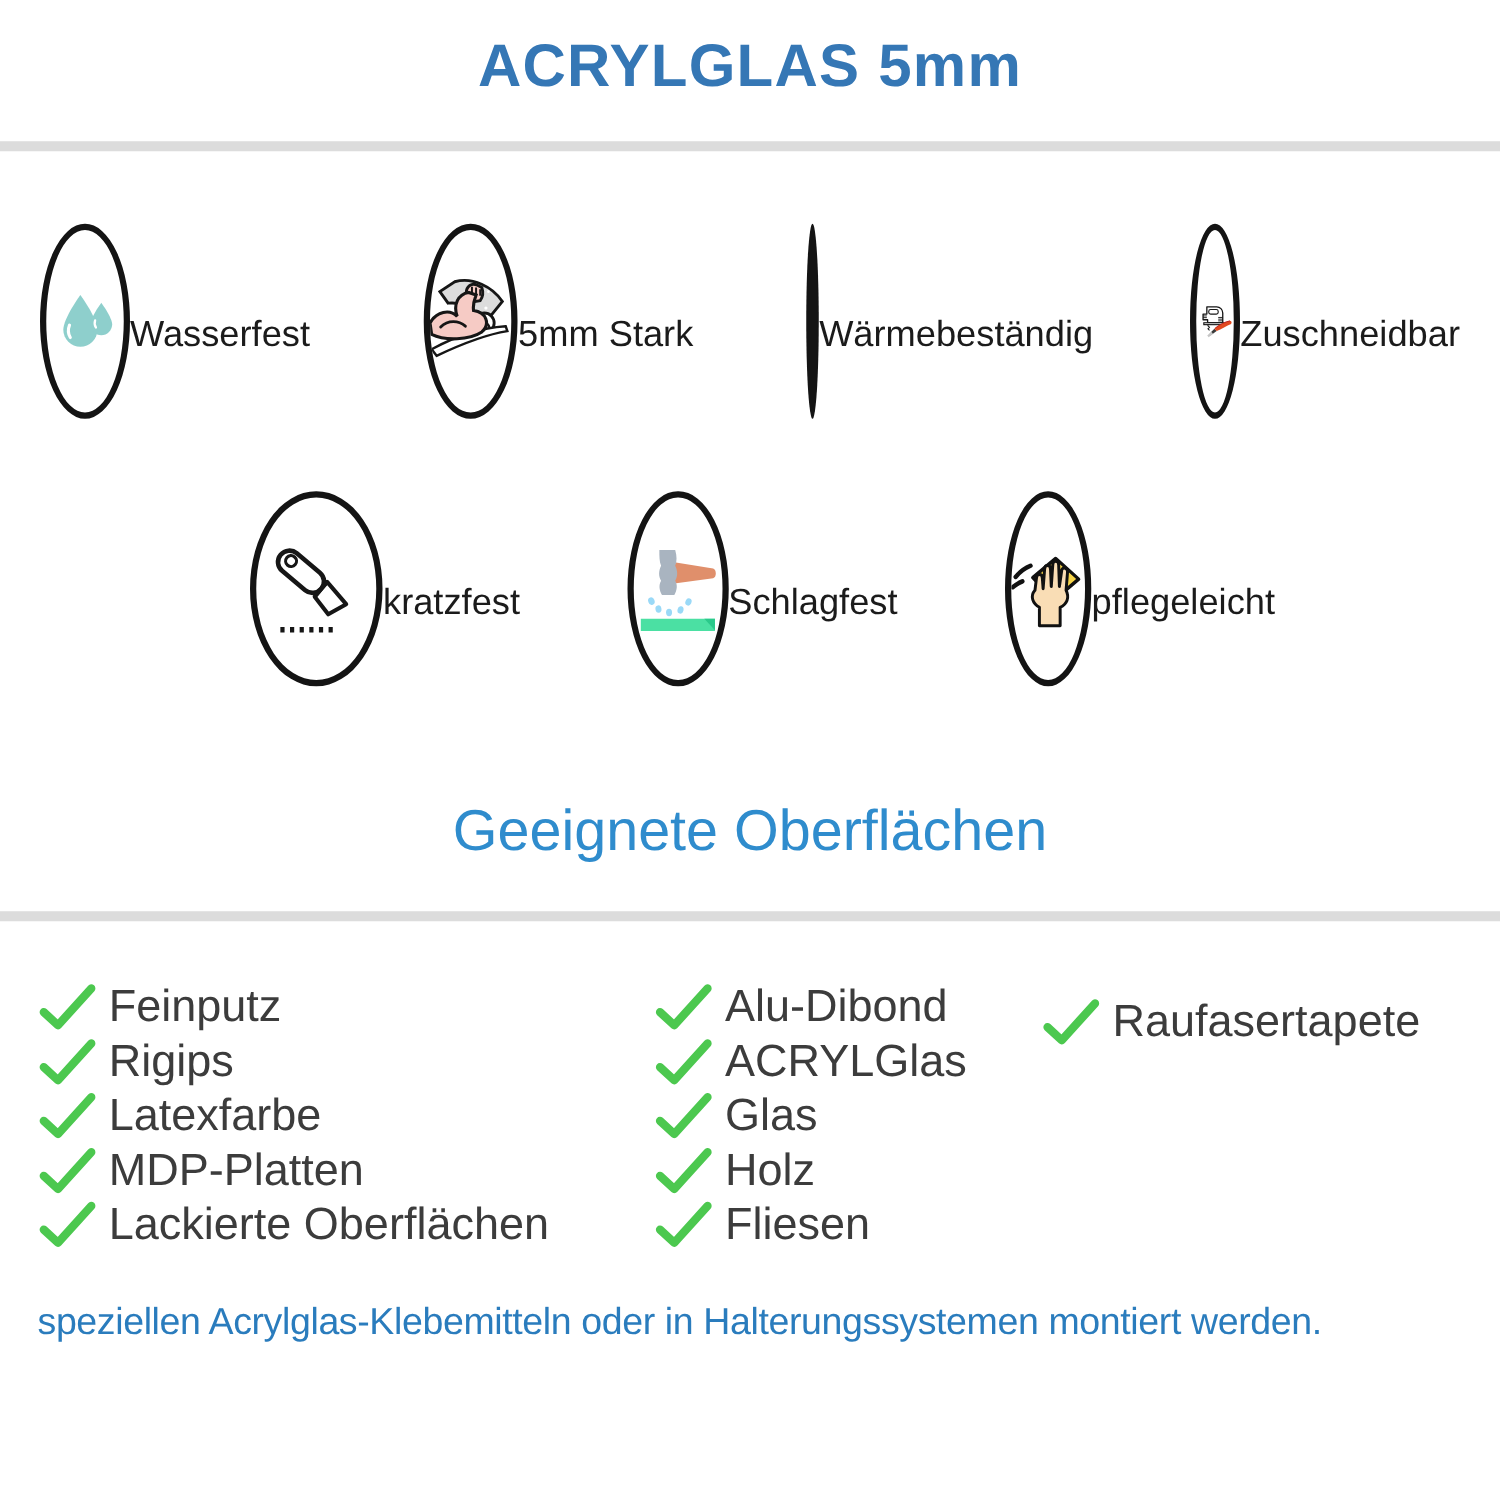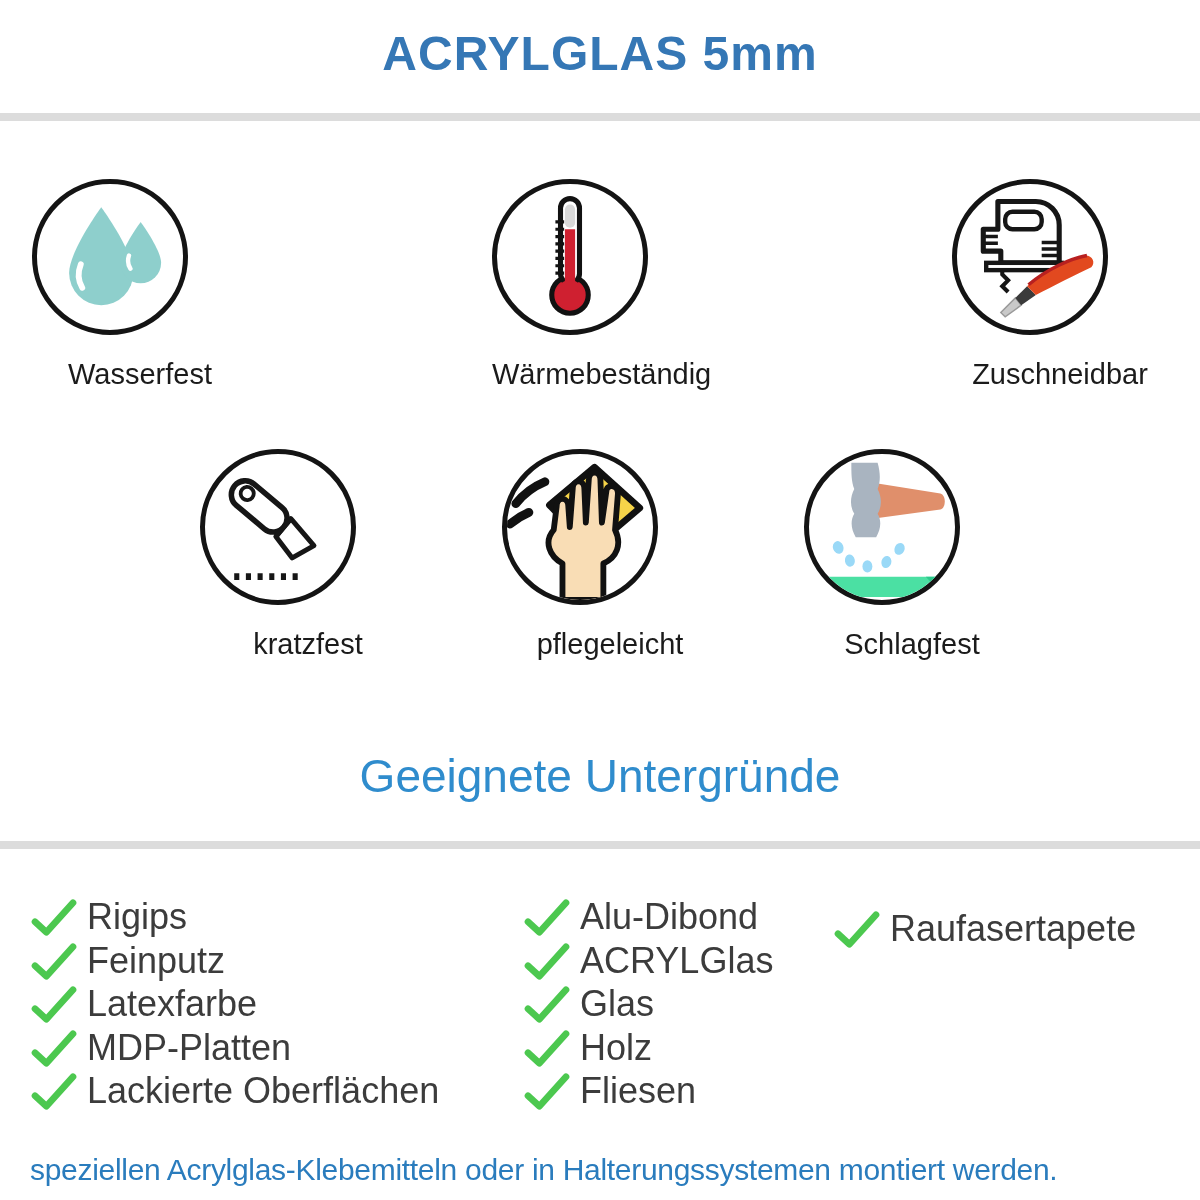--- a/index.html
+++ b/index.html
@@ -7,21 +7,21 @@
         font-family:"Liberation Sans","DejaVu Sans",sans-serif;}
   .main-title{margin-top:0;padding-top:26px;text-align:center;font-size:48px;font-weight:bold;
         letter-spacing:1px;color:var(--title-blue,#3577b5);}
   .divider{width:1200px;height:8px;background:var(--divider-gray,#dcdcdc);}
   .divider.d1{margin-top:24px;}
   .divider.d2{margin-top:18px;}
 
   .feature-row{display:flex;box-sizing:border-box;}
   .feature-row.row1{justify-content:space-between;padding:0 32px;margin-top:58px;}
   .feature-row.row2{justify-content:center;gap:86px;margin-top:58px;transform:translateX(10px);}
-  .feature{width:216px;display:flex;flex-direction:column;}
+  .feature{width:216px;display:flex;flex-direction:row;align-items:center;}
   .icon-circle{width:156px;height:156px;box-sizing:border-box;border:5px solid #141414;
         border-radius:50%;overflow:hidden;background:#fff;display:flex;align-items:center;justify-content:center;}
   .icon-circle svg{width:146px;height:146px;display:block;}
   .feature-label{margin-top:23px;font-size:29px;color:#1b1b1b;text-align:center;white-space:nowrap;}
 
   .section-heading{margin-top:88px;text-align:center;font-size:46px;font-weight:normal;
         color:var(--heading-blue,#2f8ccd);}
 
   .substrates{position:relative;margin-top:46px;height:220px;}
   .subs-col{position:absolute;top:0;}
@@ -47,20 +47,38 @@
       <div class="feature">
         <div class="icon-circle">
           <svg viewBox="0 0 100 100">
    <path d="M44 16 C44 16 22 46 22 61 A22 22 0 0 0 66 61 C66 46 44 16 44 16 Z" fill="#8ecfcc"></path>
    <path d="M71 26 C71 26 57 45 57 54 A14 14 0 0 0 85 54 C85 45 71 26 71 26 Z" fill="#8ecfcc"></path>
    <path d="M30 55 C28 60 28 66 31 71" stroke="#fff" stroke-width="4" fill="none" stroke-linecap="round"></path>
    <path d="M63 49 C62 52 62 55 64 58" stroke="#fff" stroke-width="3" fill="none" stroke-linecap="round"></path>
           </svg>
         </div>
         <div class="feature-label">Wasserfest</div>
+      </div>
+      <div class="feature">
+        <div class="icon-circle">
+          <svg viewBox="0 0 100 100">
+   <path d="M30 2 C52 -4 76 8 88 26 L62 58 C58 38 44 26 22 28 L12 14 Z" fill="#dcdcdc" stroke="#161616" stroke-width="3.5"></path>
+   <circle cx="58" cy="22" r="2" fill="#fff"></circle>
+            <circle cx="68" cy="34" r="2" fill="#fff"></circle>
+            <circle cx="71" cy="14" r="1.6" fill="#fff"></circle>
+   <circle cx="66" cy="52" r="12" fill="#fff" stroke="#161616" stroke-width="3.5"></circle>
+   <path d="M66 52 a6 6 0 1 1 -6 6" stroke="#161616" stroke-width="3" fill="none"></path>
+   <path d="M2 84 C36 66 62 58 92 56 L94 62 C68 66 42 76 8 92 Z" fill="#fff" stroke="#161616" stroke-width="3"></path>
+   <path d="M44 16 C44 7 51 3 57 6 L63 9 C65 15 64 21 61 25 L48 27 Z" fill="#f6cbc5" stroke="#161616" stroke-width="3.5"></path>
+   <path d="M51 8 L51 17 M56 9 L56 18 M61 11 L61 19" stroke="#161616" stroke-width="2.4" fill="none"></path>
+   <path d="M0 52 C8 38 24 35 33 44 C28 30 34 17 47 15 L56 18 C53 26 52 31 53 37 C68 39 74 53 63 63 C48 73 18 74 2 66 Z" fill="#f6cbc5" stroke="#161616" stroke-width="3.8"></path>
+   <path d="M13 57 C22 48 35 49 43 56" stroke="#161616" stroke-width="3.5" fill="none" stroke-linecap="round"></path>
+          </svg>
+        </div>
+        <div class="feature-label">5mm Stark</div>
       </div>
       <div class="feature">
         <div class="icon-circle">
           <svg viewBox="0 0 100 100">
    <circle cx="50" cy="76" r="12.5" fill="#cf2030" stroke="#111" stroke-width="3.5"></circle>
    <rect x="43.5" y="10" width="13" height="58" rx="6.5" fill="#fff" stroke="#111" stroke-width="3.5"></rect>
    <rect x="46.5" y="14" width="7" height="16" rx="3.5" fill="#d8d8d8"></rect>
    <rect x="46.5" y="31" width="7" height="36" fill="#cf2030"></rect>
    <circle cx="50" cy="76" r="10" fill="#cf2030"></circle>
    <g stroke="#111" stroke-width="2.2">
@@ -95,68 +113,68 @@
    <g transform="rotate(40 46 44)">
      <rect x="12" y="34" width="44" height="19" rx="9.5" fill="#fff" stroke="#161616" stroke-width="3.8"></rect>
      <circle cx="22" cy="42" r="4.5" fill="#fff" stroke="#161616" stroke-width="2.6"></circle>
      <path d="M56 36 L80 40 L74 56 L56 52 Z" fill="#fff" stroke="#161616" stroke-width="3.4" stroke-linejoin="round"></path>
      <path d="M56 36 L56 52" stroke="#161616" stroke-width="3.4"></path>
    </g>
    <path d="M20 84 H66" stroke="#161616" stroke-width="4.5" stroke-dasharray="3.5 4.5"></path>
           </svg>
         </div>
         <div class="feature-label">kratzfest</div>
-      </div>
-      <div class="feature">
-        <div class="icon-circle">
-          <svg viewBox="0 0 100 100">
-   <path d="M6 34 Q14 24 26 19" stroke="#111" stroke-width="6" fill="none" stroke-linecap="round"></path>
-   <path d="M2 48 Q8 43 15 40" stroke="#111" stroke-width="6" fill="none" stroke-linecap="round"></path>
-   <path d="M29 35 L60 9 L91 37 L58 65 Z" fill="#f6d449" stroke="#111" stroke-width="4.5" stroke-linejoin="round"></path>
-   <path d="M38 100 L38 75 C29 70 25 60 32 52 L34 36 C34 29 42 29 42 36 L43 50 L45 24 C45 17 53 17 53 24 L54 47 L56 18 C56 11 64 11 64 18 L65 47 L68 26 C68 20 76 21 76 27 L74 52 C79 62 75 71 66 75 L66 100 Z" fill="#f9ddb5" stroke="#111" stroke-width="4" stroke-linejoin="round"></path>
-          </svg>
-        </div>
-        <div class="feature-label">pflegeleicht</div>
       </div>
       <div class="feature">
         <div class="icon-circle">
           <svg viewBox="0 0 100 100">
    <path d="M46 20 L90 27 C94 28 94 37 90 38 L46 44 Z" fill="#e08f6b"></path>
    <path d="M29 6 L47 6 C49 13 49 19 47 24 C50 30 50 36 47 41 C50 46 49 52 46 57 L32 57 C29 52 28 46 31 41 C28 36 28 30 31 24 C29 19 29 13 29 6 Z" fill="#a9b4c0"></path>
    <g fill="#9ad9f7">
      <ellipse cx="20" cy="64" rx="3.6" ry="4.4" transform="rotate(-20 20 64)"></ellipse>
      <ellipse cx="28" cy="73" rx="3.4" ry="4.2" transform="rotate(-10 28 73)"></ellipse>
      <ellipse cx="40" cy="77" rx="3.4" ry="4.2"></ellipse>
      <ellipse cx="53" cy="74" rx="3.4" ry="4.2" transform="rotate(14 53 74)"></ellipse>
      <ellipse cx="62" cy="65" rx="3.4" ry="4.2" transform="rotate(24 62 65)"></ellipse>
    </g>
    <path d="M8 84 L92 84 L92 98 L8 98 Z" fill="#4be0a3"></path>
    <path d="M80 84 L92 84 L92 97 Z" fill="#2bc98b"></path>
           </svg>
         </div>
         <div class="feature-label">Schlagfest</div>
       </div>
+      <div class="feature">
+        <div class="icon-circle">
+          <svg viewBox="0 0 100 100">
+   <path d="M6 34 Q14 24 26 19" stroke="#111" stroke-width="6" fill="none" stroke-linecap="round"></path>
+   <path d="M2 48 Q8 43 15 40" stroke="#111" stroke-width="6" fill="none" stroke-linecap="round"></path>
+   <path d="M29 35 L60 9 L91 37 L58 65 Z" fill="#f6d449" stroke="#111" stroke-width="4.5" stroke-linejoin="round"></path>
+   <path d="M38 100 L38 75 C29 70 25 60 32 52 L34 36 C34 29 42 29 42 36 L43 50 L45 24 C45 17 53 17 53 24 L54 47 L56 18 C56 11 64 11 64 18 L65 47 L68 26 C68 20 76 21 76 27 L74 52 C79 62 75 71 66 75 L66 100 Z" fill="#f9ddb5" stroke="#111" stroke-width="4" stroke-linejoin="round"></path>
+          </svg>
+        </div>
+        <div class="feature-label">pflegeleicht</div>
+      </div>
     </div>
 
-  <h2 class="section-heading">Geeignete Untergründe</h2>
+  <h2 class="section-heading">Geeignete Oberflächen</h2>
   <div class="divider d2"></div>
 
   <div class="substrates">
       <div class="subs-col c0">
         <div class="subs-row">
           <span class="check-wrap"><svg viewBox="0 0 50 40" width="48" height="38">
    <path d="M5 25 L17 36 L45 5" stroke="#4cc84f" stroke-width="7" fill="none" stroke-linecap="round" stroke-linejoin="round"></path>
             </svg></span>
+          <span class="subs-label">Feinputz</span>
+        </div>
+        <div class="subs-row">
+          <span class="check-wrap"><svg viewBox="0 0 50 40" width="48" height="38">
+   <path d="M5 25 L17 36 L45 5" stroke="#4cc84f" stroke-width="7" fill="none" stroke-linecap="round" stroke-linejoin="round"></path>
+            </svg></span>
           <span class="subs-label">Rigips</span>
-        </div>
-        <div class="subs-row">
-          <span class="check-wrap"><svg viewBox="0 0 50 40" width="48" height="38">
-   <path d="M5 25 L17 36 L45 5" stroke="#4cc84f" stroke-width="7" fill="none" stroke-linecap="round" stroke-linejoin="round"></path>
-            </svg></span>
-          <span class="subs-label">Feinputz</span>
         </div>
         <div class="subs-row">
           <span class="check-wrap"><svg viewBox="0 0 50 40" width="48" height="38">
    <path d="M5 25 L17 36 L45 5" stroke="#4cc84f" stroke-width="7" fill="none" stroke-linecap="round" stroke-linejoin="round"></path>
             </svg></span>
           <span class="subs-label">Latexfarbe</span>
         </div>
         <div class="subs-row">
           <span class="check-wrap"><svg viewBox="0 0 50 40" width="48" height="38">
    <path d="M5 25 L17 36 L45 5" stroke="#4cc84f" stroke-width="7" fill="none" stroke-linecap="round" stroke-linejoin="round"></path>

